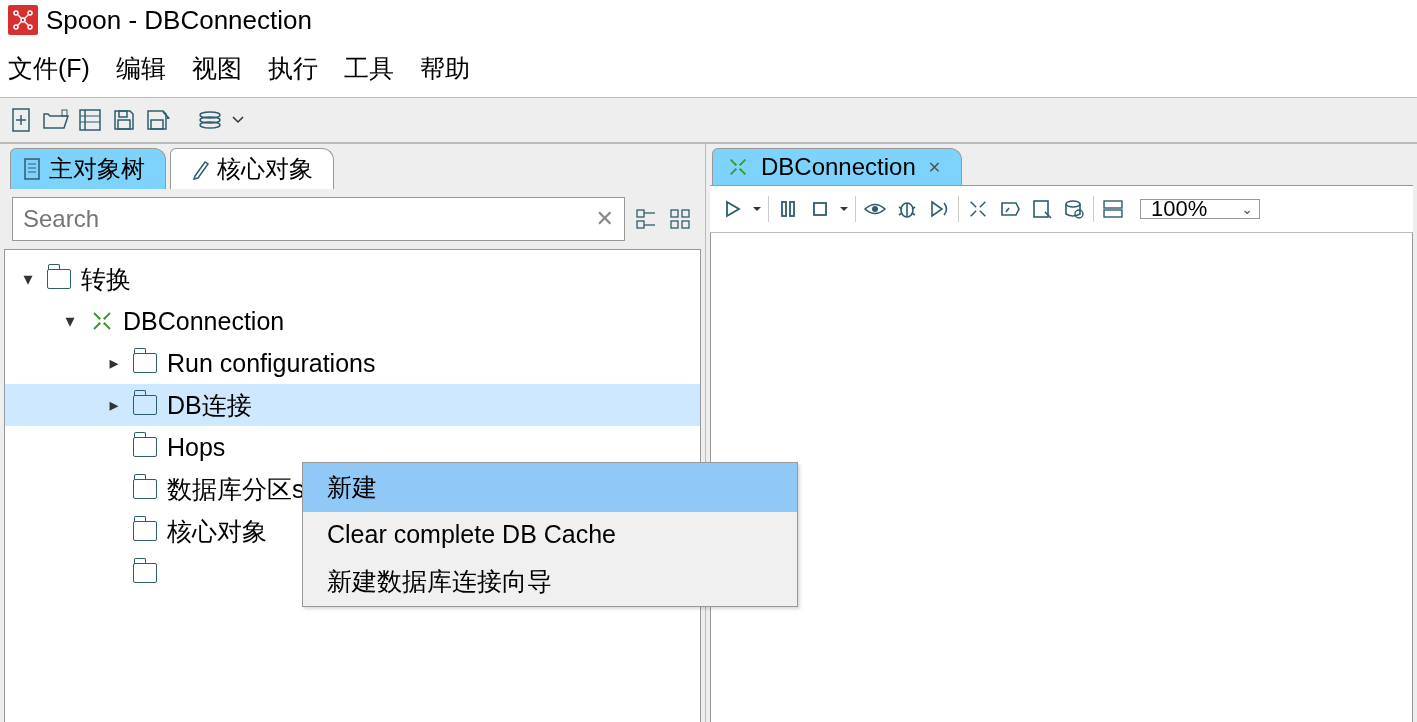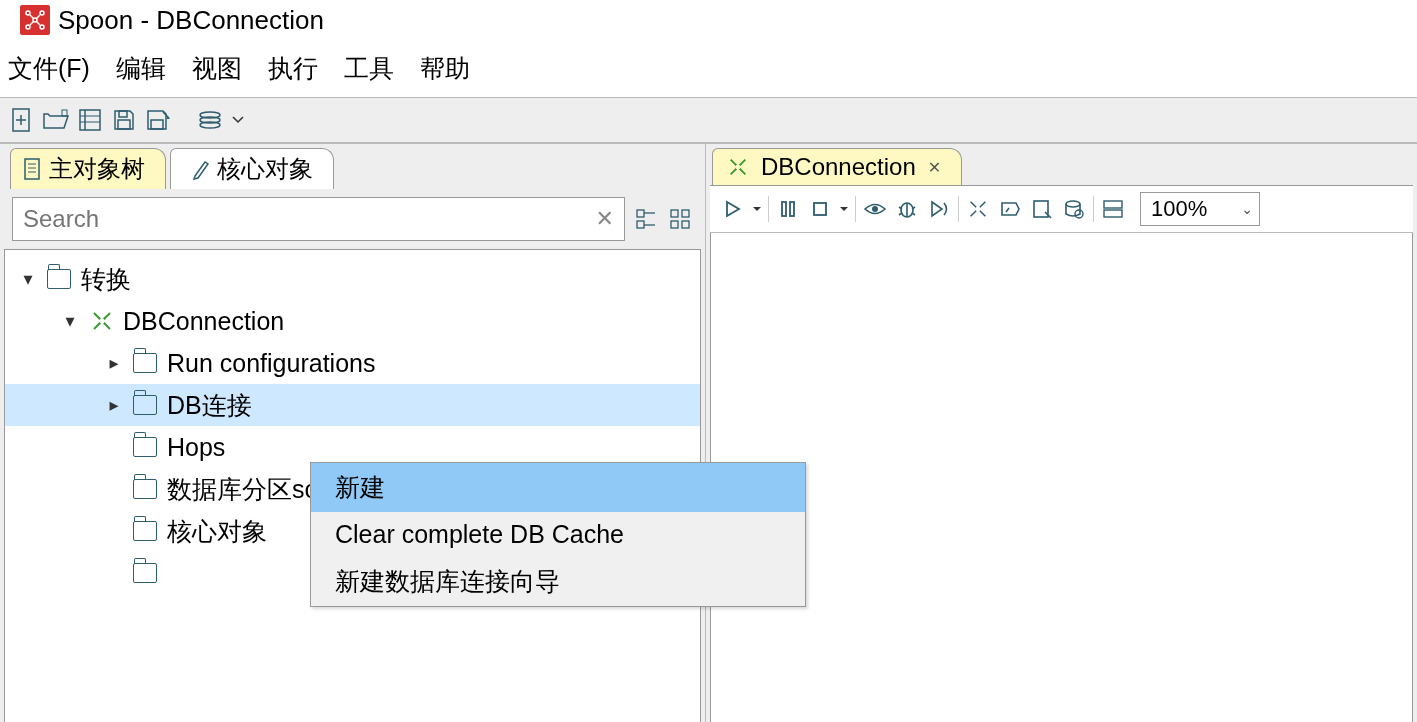--- a/index.html
+++ b/index.html
@@ -1,53 +1,53 @@
 <!DOCTYPE html>
 <html><head>
 <meta charset="utf-8">
 <style>
 * { box-sizing: border-box; margin: 0; padding: 0; font-family: "Microsoft YaHei", Arial, sans-serif; }
 body { background: #fff; width: 1417px; height: 722px; position: relative; overflow: hidden; font-size: 21px; color: #000; }
-.titlebar { display: flex; align-items: center; padding: 4px 8px 10px 8px; height: 46px; margin-left: 12px; }
+.titlebar { display: flex; align-items: center; padding: 4px 8px 10px 8px; height: 46px; }
 .titlebar .logo { width: 30px; height: 30px; background:#d63030; display:flex; align-items:center; justify-content:center; border-radius:2px; margin-right:8px; }
 .titlebar .title { font-size: 26px; }
 .menubar { display:flex; gap:22px; padding: 6px 8px 12px 8px; font-size: 25px; }
 .menubar span { margin-right: 4px; }
 .toolbar-main { border-top:1px solid #bbb; border-bottom:1px solid #bbb; background:#eee; padding:4px 8px; display:flex; align-items:center; gap:6px; height:46px;}
 .tb-icon { width:28px; height:30px; display:flex; align-items:center; justify-content:center; color:#2e5d6d; }
 .content { display:flex; height: calc(100% - 46px - 46px - 46px); border-top:1px solid #bbb;}
 .left { width: 706px; border-right:1px solid #bbb; background:#eee; display:flex; flex-direction:column;}
 .right { flex:1; background:#eee; display:flex; flex-direction:column;}
 .tabs { display:flex; padding:4px 8px 0 10px; }
-.tab { background:#fef9c3; border:1px solid #999; border-bottom:none; border-top-left-radius:6px; border-top-right-radius:12px; padding:4px 20px 4px 12px; display:flex; align-items:center; gap:6px; margin-right:4px; font-size:24px; position:relative; }
+.tab { background:#7dd3fc; border:1px solid #999; border-bottom:none; border-top-left-radius:6px; border-top-right-radius:12px; padding:4px 20px 4px 12px; display:flex; align-items:center; gap:6px; margin-right:4px; font-size:24px; position:relative; }
 .tab.inactive { background:#fff;padding-left:20px; }
 .tab .close { font-size:16px; color:#555; margin-left:6px;}
 .searchrow { display:flex; align-items:center; gap:10px; padding:8px 12px; }
 .searchbox { flex:1; border:1px solid #999; background:#fff; height:44px; display:flex; align-items:center; padding:0 10px; position:relative;}
 .searchbox input { border:none; outline:none; font-size:24px; width:100%; color:#8b5cf6;}
 .searchbox .x { position:absolute; right:10px; color:#888; font-size:22px;}
 .small-ic { color:#2e5d6d; font-size:20px;}
 .tree { background:#fff; flex:1; border:1px solid #999; margin:0 4px 4px 4px; padding:8px 0; font-size:25px; overflow:hidden; position:relative;}
 .tree-row { display:flex; align-items:center; height:42px; padding-left:12px; white-space:nowrap;}
 .tree-row.hl { background:#cde8ff; }
 .chev { display:inline-flex; width:22px; justify-content:center; color:#333; font-size:18px;}
 .chev.blank { visibility:hidden;}
 .folder-ic {display:inline-block;width:24px;height:20px;border:1.5px solid #2e5d6d;border-radius:2px;position:relative;margin-right:10px;}
 .folder-ic::before {content:"";position:absolute;top:-6px;left:0;width:10px;height:5px;border:1.5px solid #2e5d6d;border-bottom:none;border-radius:2px 2px 0 0;}
 .trans-ic {display:inline-flex;width:26px;height:26px;margin-right:8px;color:#3a9931;align-items:center;justify-content:center;}
 .indent1 { padding-left:54px; }
 .indent2 { padding-left:98px; }
-.contextmenu { position:absolute; top:462px; left:310px; width:496px; background:#f0f0f0; border:1px solid #999; box-shadow:2px 2px 3px rgba(0,0,0,0.15); z-index:100;}
+.contextmenu { position:absolute; top:462px; left:302px; width:496px; background:#f0f0f0; border:1px solid #999; box-shadow:2px 2px 3px rgba(0,0,0,0.15); z-index:100;}
 .contextmenu div { padding:8px 24px; font-size:25px; }
 .contextmenu div.sel { background:#90c8f6;}
 .right-tb { display:flex; align-items:center; gap:2px; padding:2px 8px; background:#fff; border-bottom:1px solid #bbb; height:48px; border-top:1px solid #999; margin:0 4px;}
 .right-canvas { flex:1; background:#fff; margin:0 4px 4px 4px; border:1px solid #999; border-top:none;}
 .rtb-ic { width:30px; height:30px; display:flex; align-items:center; justify-content:center; color:#2e5d6d;}
 .rtb-sep { width:1px; height:26px; background:#ccc; margin:0 2px;}
-.zoom { border:1px solid #999; height:34px; display:flex; align-items:center; padding:0 16px 0 10px; margin-left:10px; min-width:120px; position:relative; font-size:22px;}
+.zoom { border:1px solid #999; height:20px; display:flex; align-items:center; padding:0 16px 0 10px; margin-left:10px; min-width:120px; position:relative; font-size:22px;}
 .zoom .dd { position:absolute; right:6px; font-size:14px; color:#555;}
 svg { display:block; }
 </style>
 </head>
 <body>
 
 <div class="titlebar">
   <div class="logo">
     <svg width="22" height="22" viewBox="0 0 22 22">
         <g stroke="#fff" stroke-width="1.5" fill="none">

